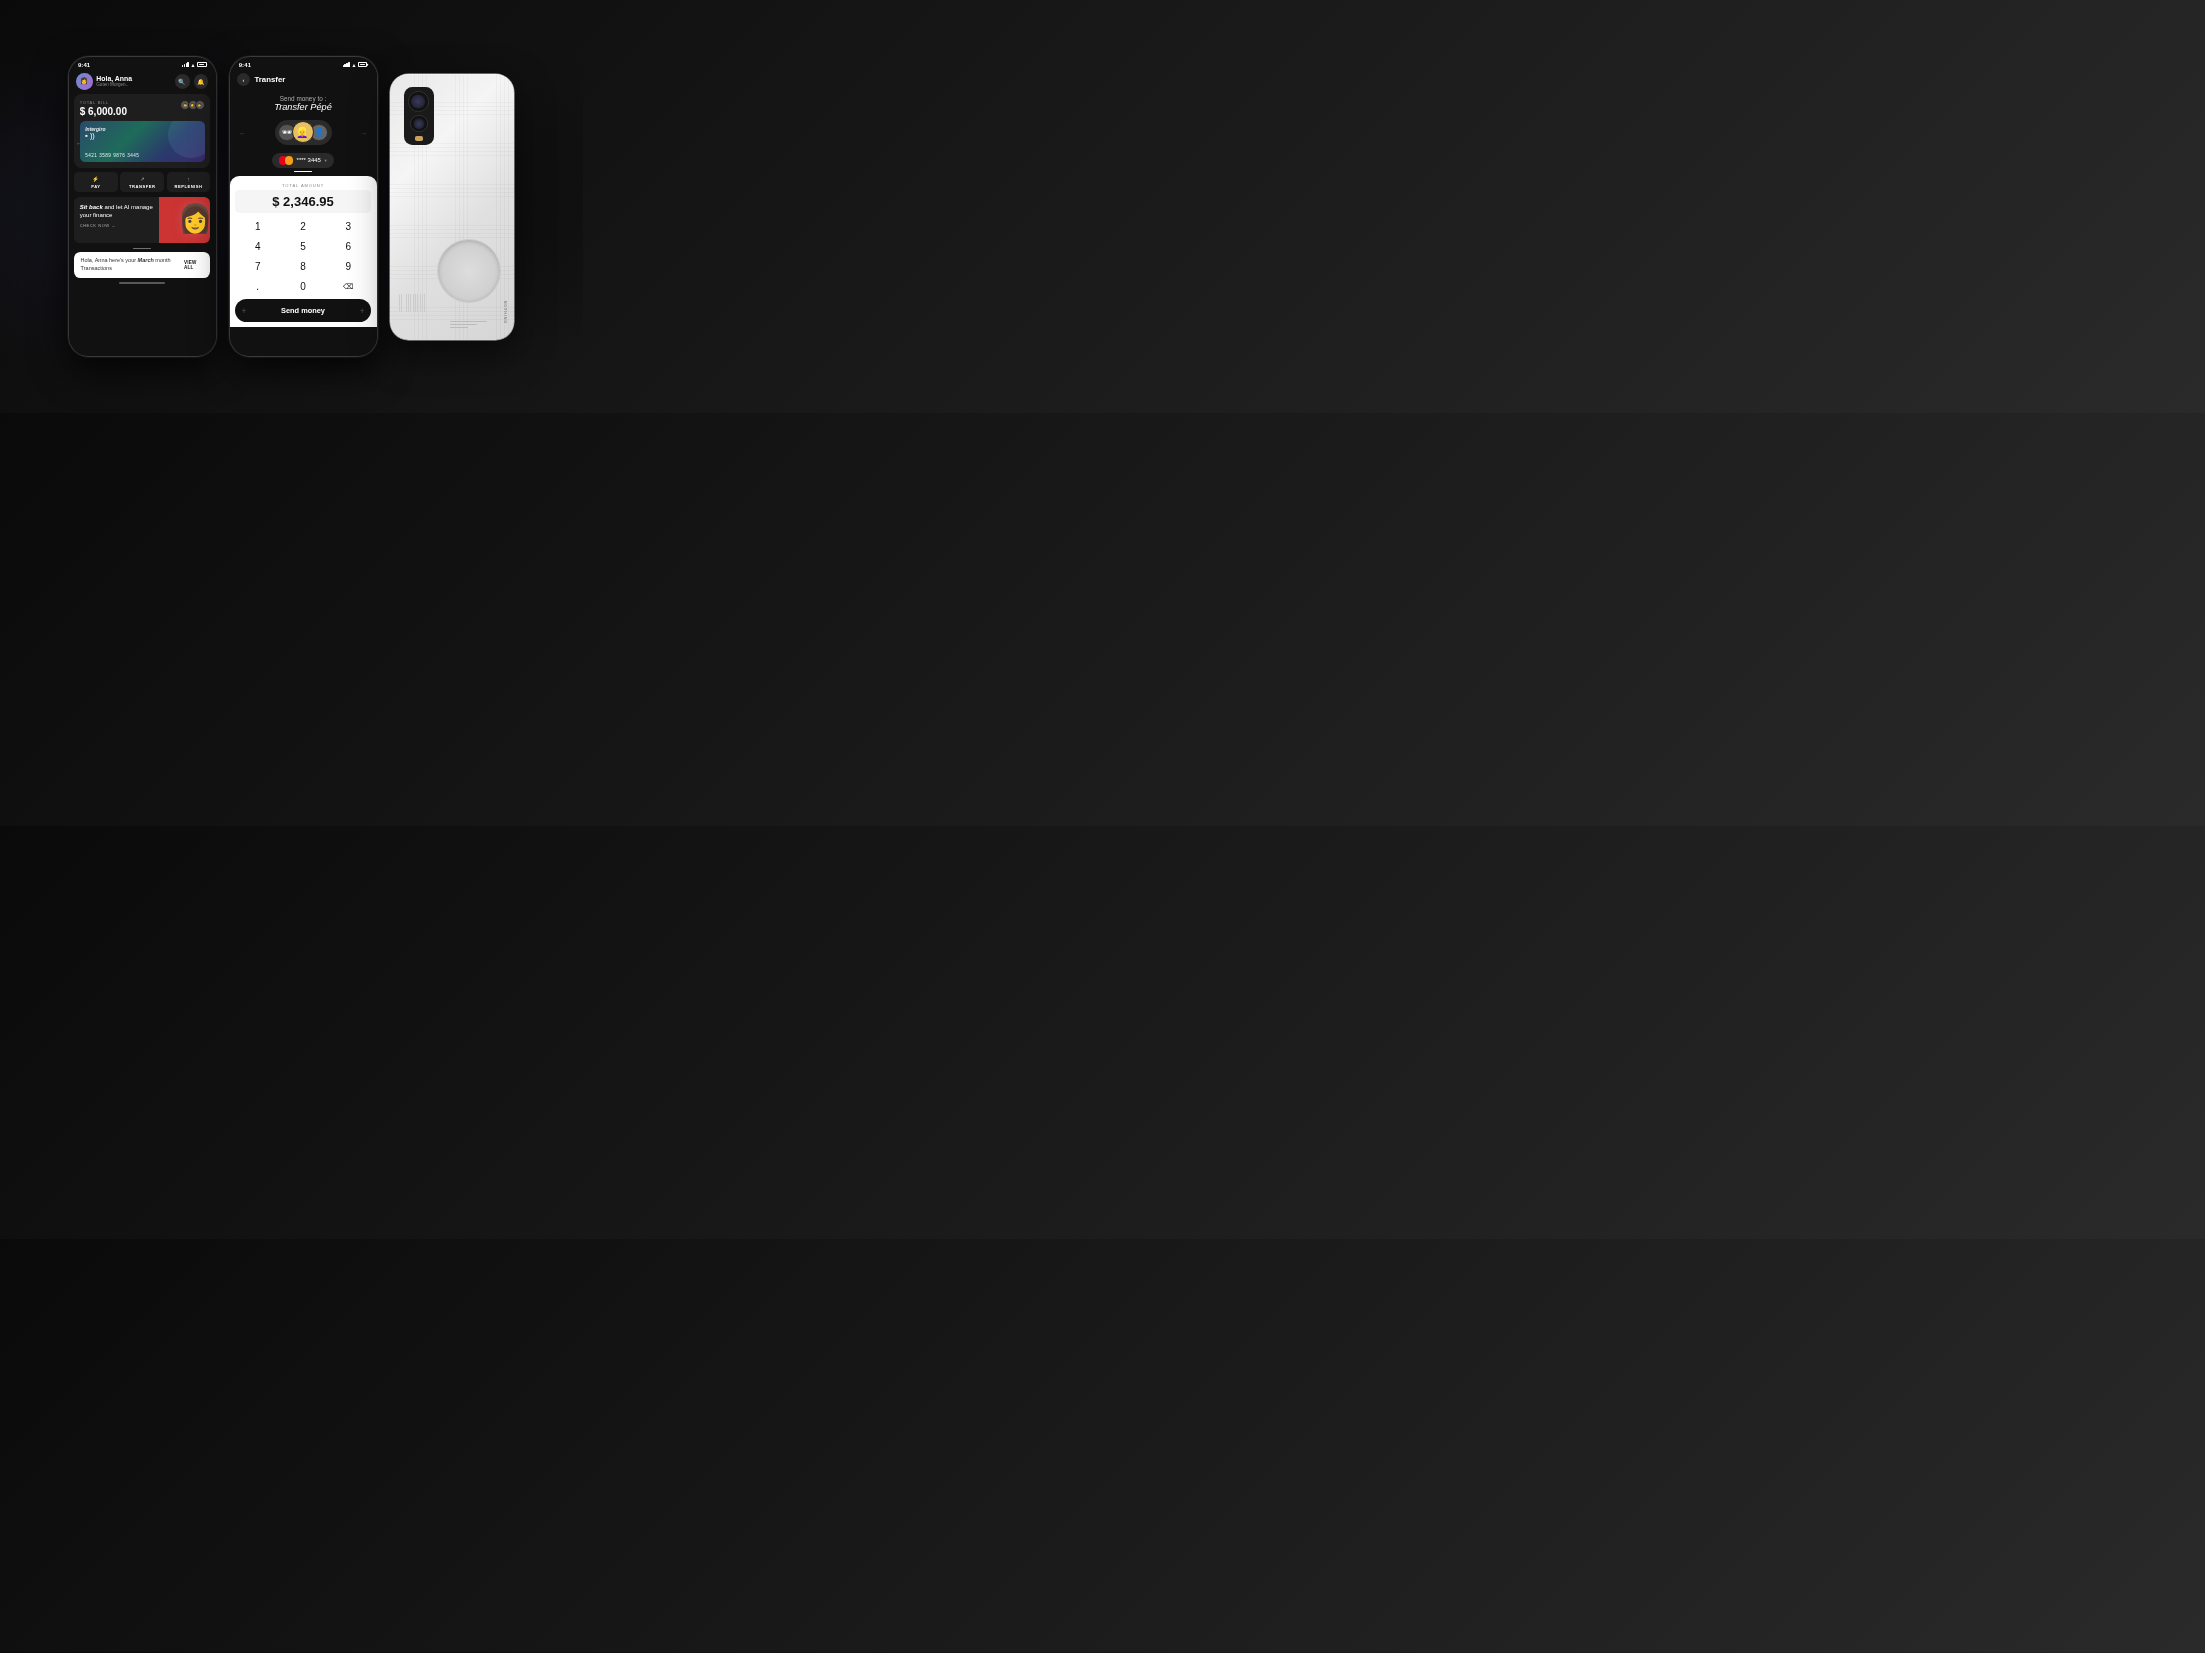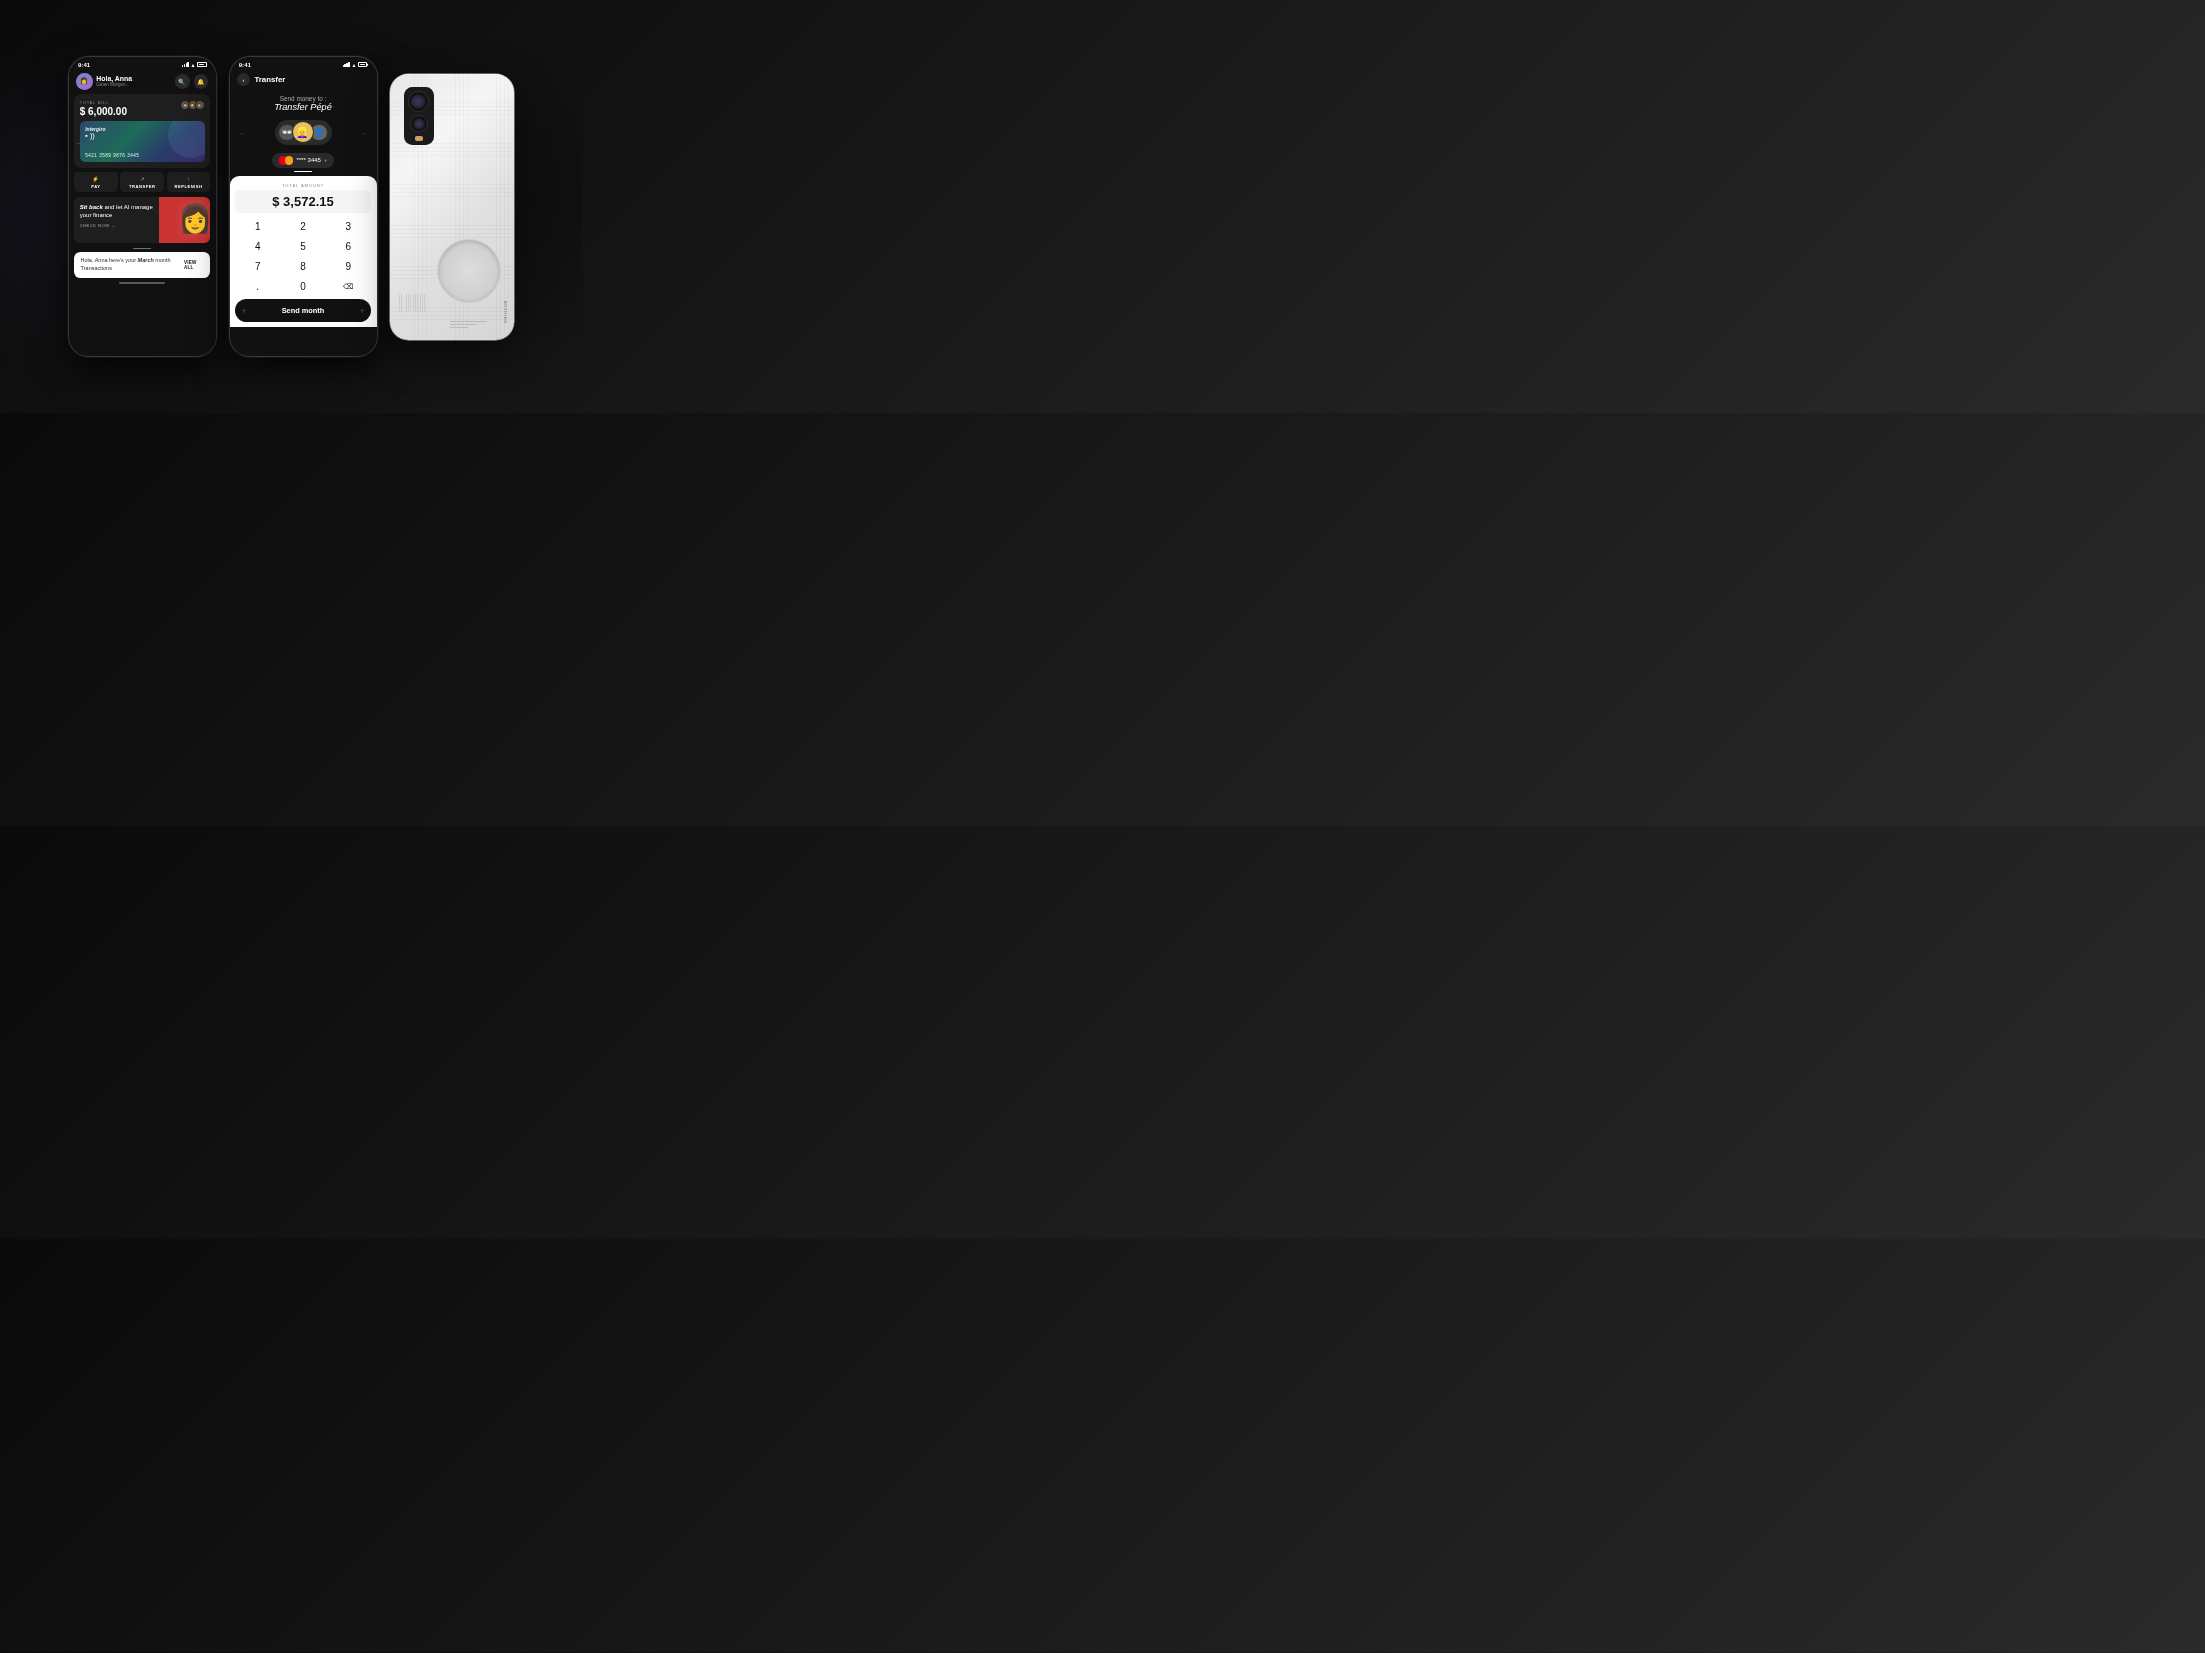--- a/index.html
+++ b/index.html
@@ -852,40 +852,40 @@
           </div>
           <span class="card-number-short">**** 3445</span>
           <span class="card-chevron">▾</span>
         </div>
         <div class="card-selector-divider"></div>
       </div>
     </div>
 
     <div class="keypad-panel">
       <div class="total-amount-label">TOTAL AMOUNT</div>
-      <div class="total-amount-value">$ 3,572.15</div>
+      <div class="total-amount-value">$ 2,346.95</div>
 
       <div class="keypad">
         <div class="key">1</div>
         <div class="key">2</div>
         <div class="key">3</div>
         <div class="key">4</div>
         <div class="key">5</div>
         <div class="key">6</div>
         <div class="key">7</div>
         <div class="key">8</div>
         <div class="key">9</div>
         <div class="key">.</div>
         <div class="key">0</div>
         <div class="key backspace">⌫</div>
       </div>
 
       <div class="send-btn">
         <span class="send-btn-plus">+</span>
-        <span class="send-btn-label">Send month</span>
+        <span class="send-btn-label">Send money</span>
         <span class="send-btn-plus">+</span>
       </div>
     </div>
   </div>
 </div>
 
 <div class="nothing-phone">
   <div class="nothing-frame">
     <div class="nothing-back-pattern"></div>
 

